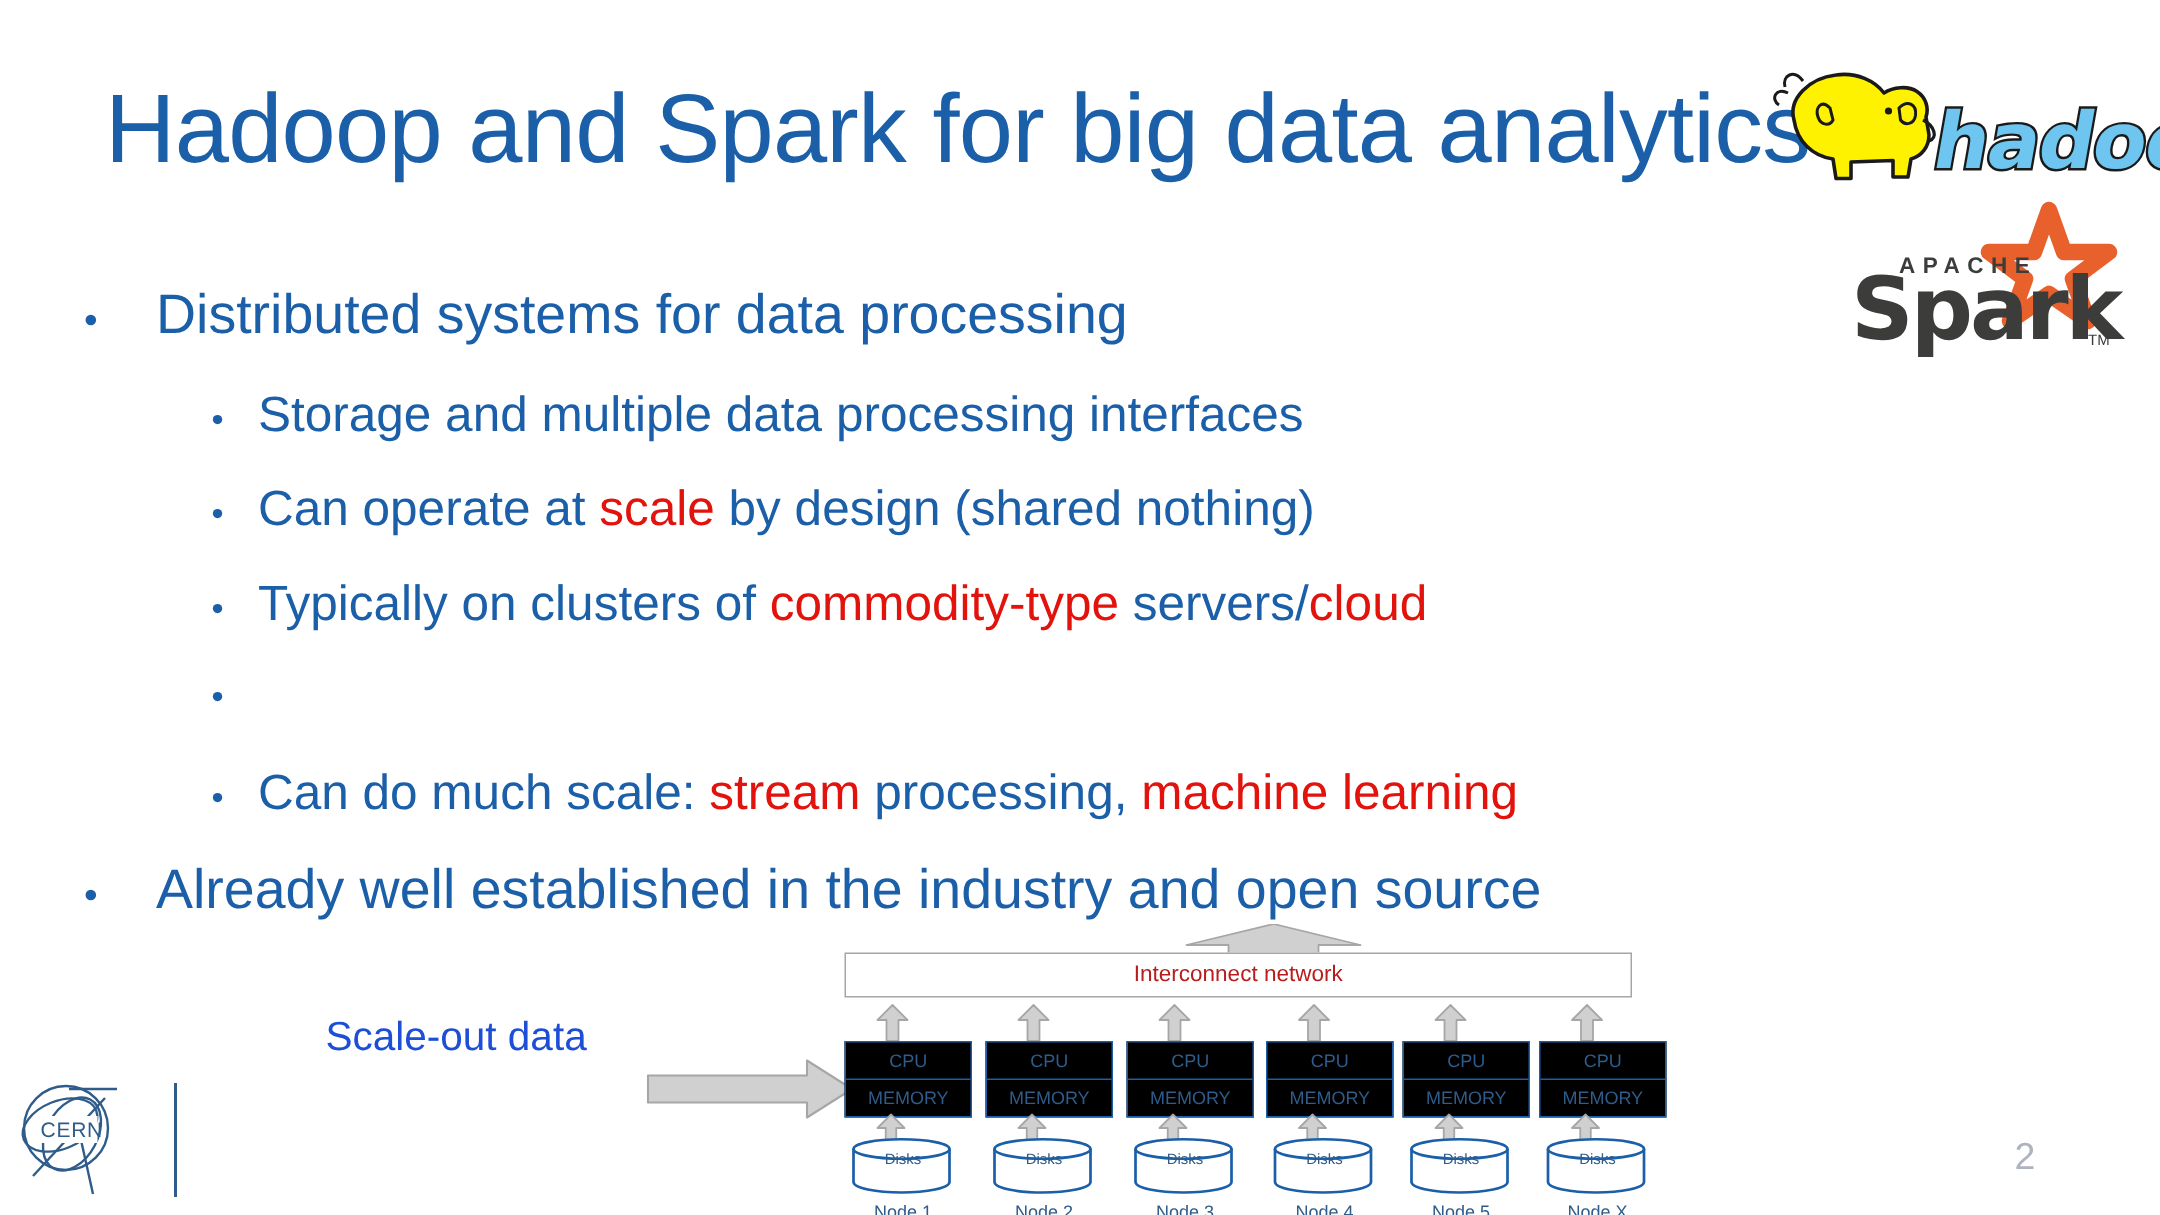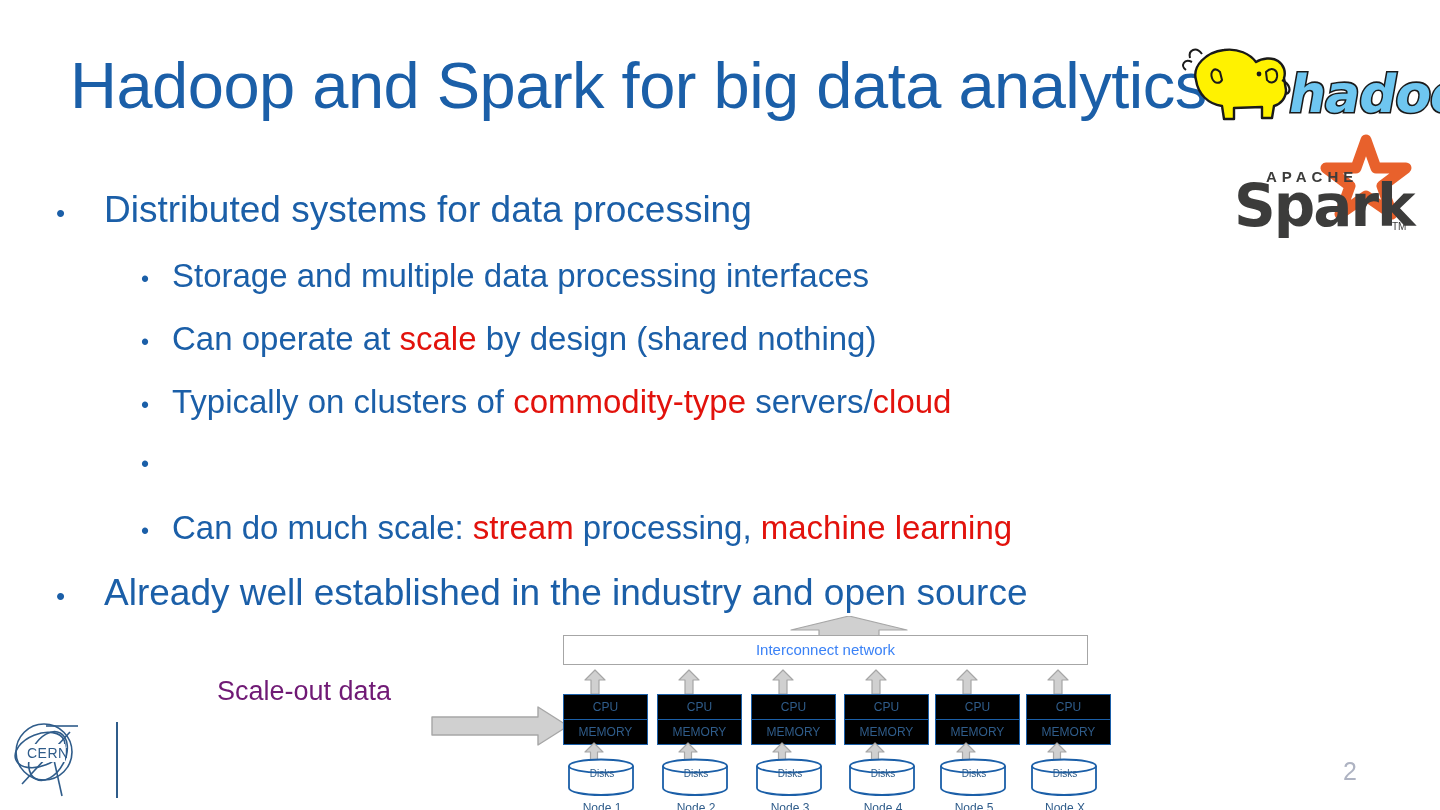--- a/index.html
+++ b/index.html
@@ -90,21 +90,21 @@
   .hl { color: #E2120C; }
 
   
   #scale-caption {
     position: absolute;
     left: 217px;
     top: 671px;
     width: 230px;
     font-size: 27px;
     line-height: 40px;
-    color: #701a75;
+    color: #1d4ed8;
   }
 
   
   #scale-arrow {
     position: absolute;
     left: 430px;
     top: 705px;
     width: 140px;
     height: 42px;
   }
@@ -119,21 +119,21 @@
   }
   #interconnect-bar {
     position: absolute;
     left: 7px;
     top: 19px;
     width: 525px;
     height: 30px;
     border: 1px solid #A6A6A6;
     box-sizing: border-box;
     background: #ffffff;
-    color: #3b82f6;
+    color: #b91c1c;
     font-size: 15px;
     line-height: 28px;
     text-align: center;
   }
   #top-fat-arrow {
     position: absolute;
     left: 233px;
     top: 0px;
     width: 120px;
     height: 22px;

